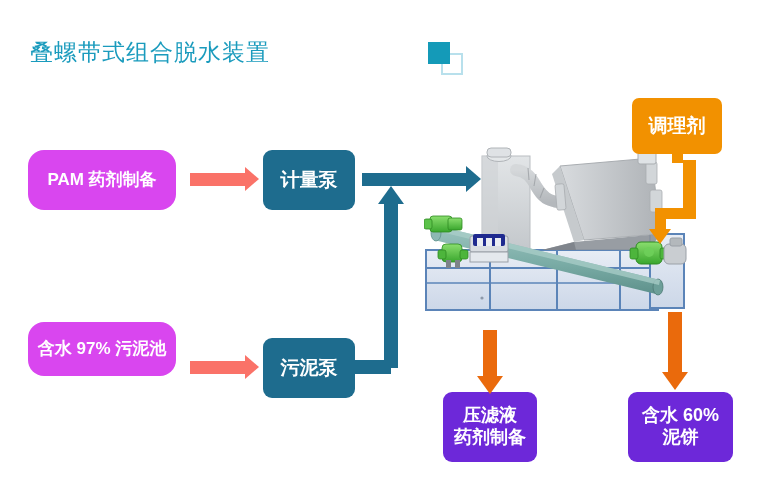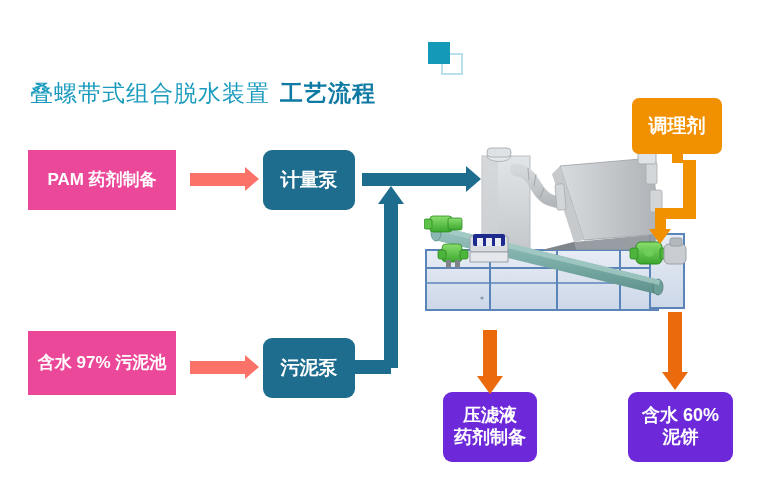--- a/index.html
+++ b/index.html
@@ -6,37 +6,37 @@
   body{
     width:777px;height:482px;
     background:#ffffff;
     font-family:"Liberation Sans","DejaVu Sans",sans-serif;
     overflow:hidden;
     position:relative;
   }
   #stage{position:absolute;left:0;top:0;width:777px;height:482px;}
 
   
-  .title-wrap{position:absolute;left:30px;top:37px;display:flex;align-items:center;margin-top:41px;}
+  .title-wrap{position:absolute;left:30px;top:37px;display:flex;align-items:center;}
   .title-a{font-size:23px;color:#1a9bbd;letter-spacing:1px;font-weight:400;}
   .title-b{font-size:23px;color:#0e7aa3;font-weight:bold;letter-spacing:1px;margin-left:10px;}
   .title-mark{position:absolute;left:428px;top:42px;width:40px;height:34px;}
   .sq-fill{position:absolute;left:0;top:0;width:22px;height:22px;background:#149ab8;}
   .sq-out{position:absolute;left:13px;top:11px;width:22px;height:22px;border:2px solid #b8e0ec;background:#ffffff;box-sizing:border-box;}
 
   
   .node{position:absolute;display:flex;align-items:center;justify-content:center;
         text-align:center;color:#ffffff;box-sizing:border-box;line-height:1.22;font-weight:bold;}
-  .node.pink{background:#ec4899;border-radius:0;font-size:17px;}
+  .node.pink{background:#d946ef;border-radius:16px;font-size:17px;}
   .node.blue{background:#1e6c8e;border-radius:9px;font-size:19px;}
   .node.orange-lt{background:#f29100;border-radius:7px;font-size:19px;}
   .node.orange-dk{background:#6d28d9;border-radius:9px;font-size:18px;}
 
   #n-pam   {left:28px; top:150px; width:148px;height:60px;}
-  #n-pool  {left:28px; top:331px; width:148px;height:64px;}
+  #n-pool  {left:28px; top:322px; width:148px;height:54px;}
   #n-meter {left:263px;top:150px; width:92px; height:60px;}
   #n-sludge{left:263px;top:338px; width:92px; height:60px;}
   #n-cond  {left:632px;top:98px;  width:90px; height:56px;}
   #n-filt  {left:443px;top:392px; width:94px; height:70px;}
   #n-cake  {left:622px;top:392px; width:105px;height:70px;margin-left:6px;}
 
   
   .cond-stem{position:absolute;left:672px;top:154px;width:11px;height:9px;background:#f29100;}
 
   
@@ -74,21 +74,20 @@
   #machine{position:absolute;left:424px;top:138px;width:268px;height:185px;}
   #machine svg{display:block;}
 </style>
 </head>
 <body>
 
 <div id="stage">
 
   <div class="title-wrap">
     <span class="title-a">叠螺带式组合脱水装置</span>
-    <span class="title-b">工艺流程</span>
   </div>
   <div class="title-mark">
     <span class="sq-out"></span>
     <span class="sq-fill"></span>
   </div>
 
   <div id="machine">
     <svg width="268" height="185" viewBox="0 0 268 185" xmlns="http://www.w3.org/2000/svg">
       <defs>
         <linearGradient id="gBody" x1="0" y1="0" x2="0" y2="1">

